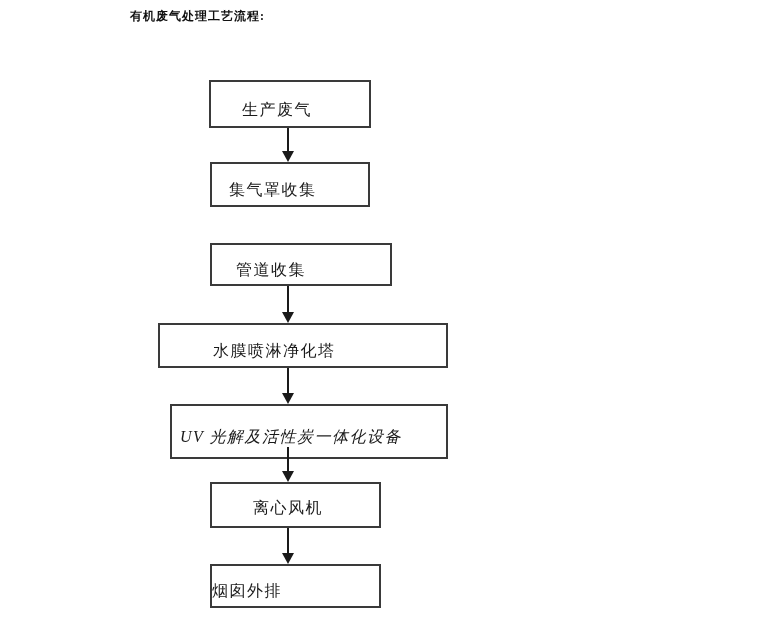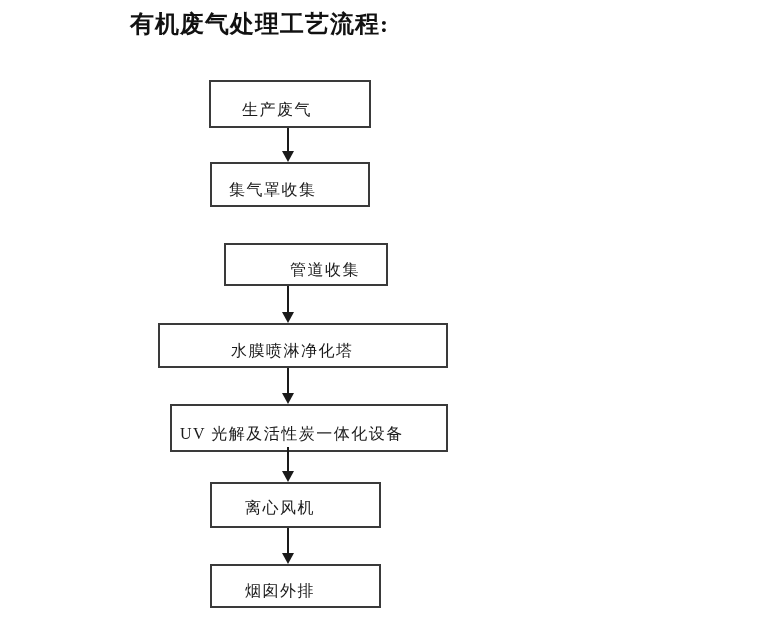--- a/index.html
+++ b/index.html
@@ -16,21 +16,21 @@
     height: 635px;
     background: var(--bg);
     overflow: hidden;
     font-family: "Liberation Serif", "DejaVu Serif", serif;
     color: var(--text);
   }
   .doc-title {
     position: absolute;
     left: 130px;
     top: 8px;
-    font-size: 24px;
+    font-size: 12px;
     font-weight: bold;
     letter-spacing: 1px;
     color: #111;
     white-space: nowrap;
   }
   .node {
     position: absolute;
     background: var(--bg);
     border: 2px solid var(--border);
     display: flex;
@@ -41,30 +41,30 @@
     letter-spacing: 1.5px;
     line-height: 19px;
     padding-top: 10px;
     white-space: nowrap;
   }
   
   .node-1 { left: 209px; top: 80px;  width: 162px; height: 48px; }
   .node-1 .node-label { padding-left: 31px; }
   .node-2 { left: 210px; top: 162px; width: 160px; height: 45px; }
   .node-2 .node-label { padding-left: 17px; }
-  .node-3 { left: 224px; top: 243px; width: 164px; height: 43px; padding-left: 40px; }
+  .node-3 { left: 210px; top: 243px; width: 182px; height: 43px; }
   .node-3 .node-label { padding-left: 24px; }
   .node-4 { left: 158px; top: 323px; width: 290px; height: 45px; }
-  .node-4 .node-label { padding-left: 71px; }
-  .node-5 { left: 170px; top: 404px; width: 278px; height: 48px; }
+  .node-4 .node-label { padding-left: 53px; }
+  .node-5 { left: 170px; top: 404px; width: 278px; height: 55px; font-style: italic; }
   .node-5 .node-label { padding-left: 8px; }
   .node-6 { left: 210px; top: 482px; width: 171px; height: 46px; }
-  .node-6 .node-label { padding-left: 33px; padding-top: 4px; }
+  .node-6 .node-label { padding-left: 33px; padding-top: 4px; margin-left: 8px; }
   .node-7 { left: 210px; top: 564px; width: 171px; height: 44px; }
-  .node-7 .node-label { padding-left: 33px; padding-top: 8px; }
+  .node-7 .node-label { padding-top: 8px; }
 
   .arrow {
     position: absolute;
     width: 12px;
     display: flex;
     flex-direction: column;
     align-items: center;
   }
   .arrow-line { flex: 1; width: 2px; background: var(--arrow); }
   .arrow-head {

